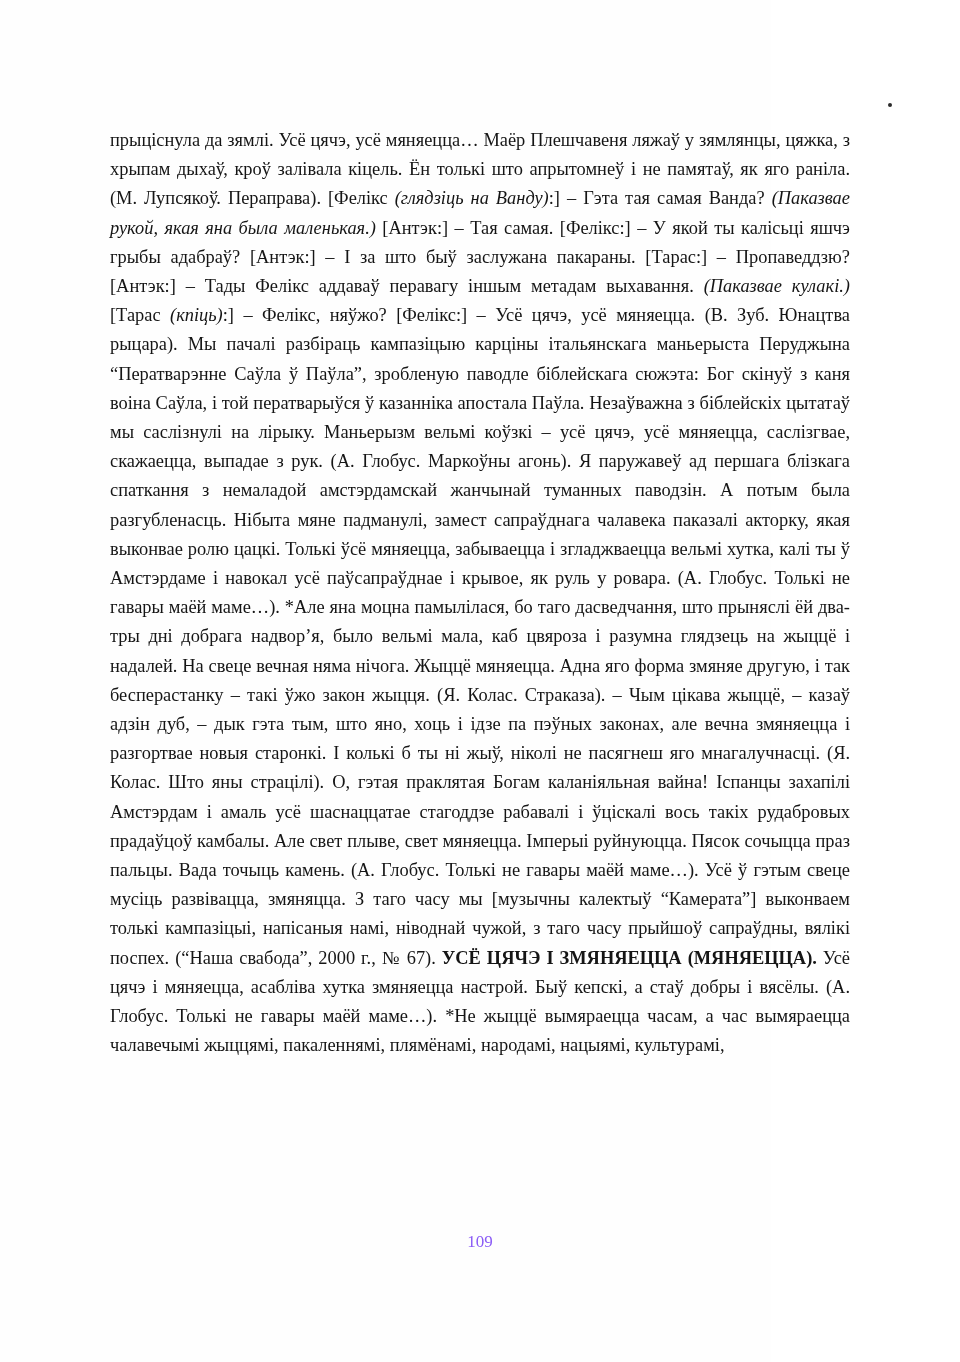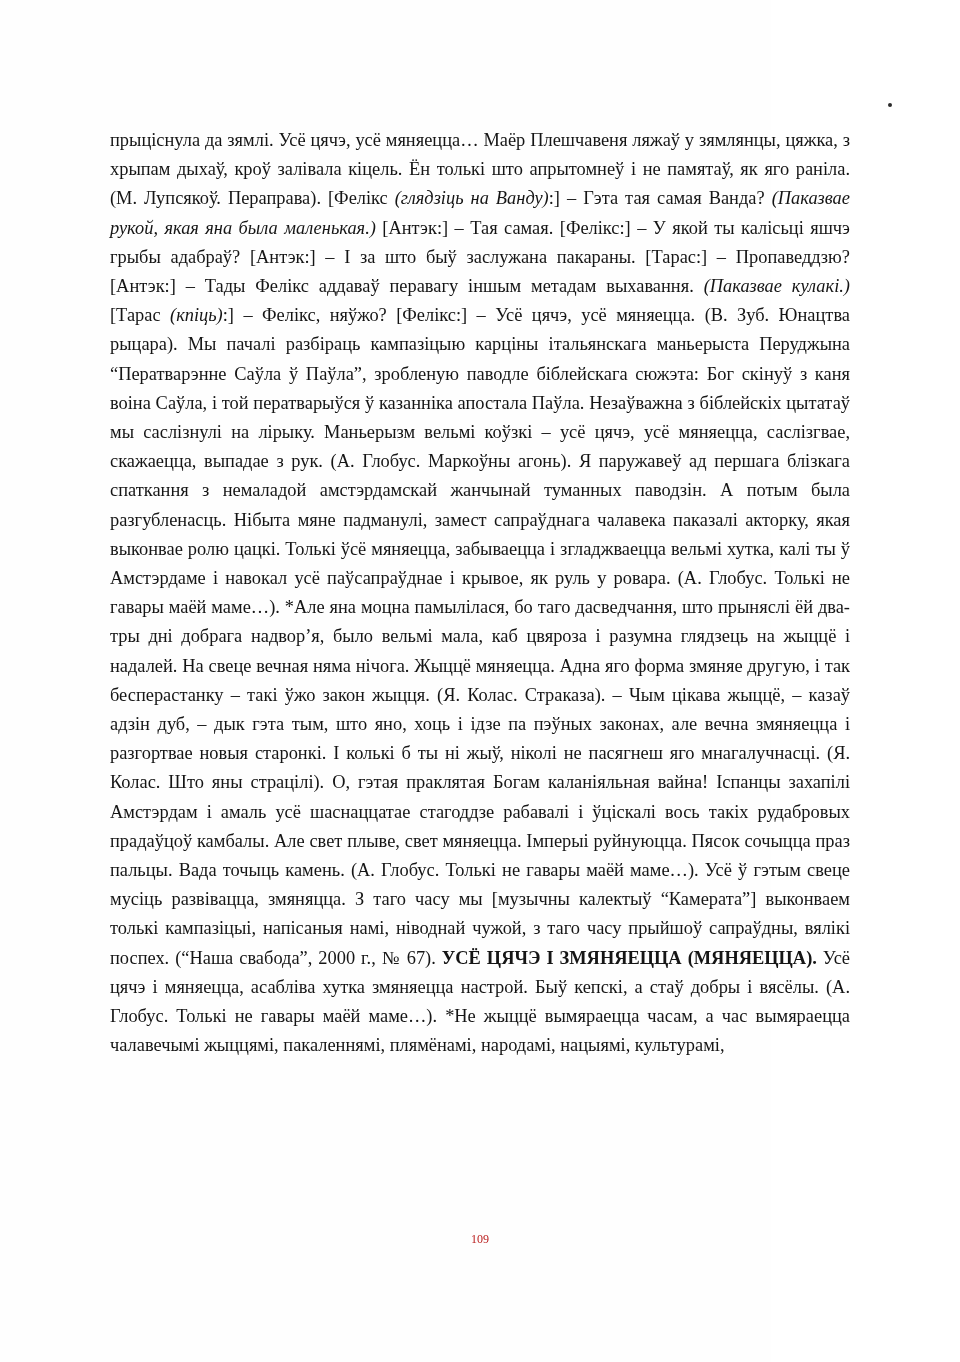--- a/index.html
+++ b/index.html
@@ -48,22 +48,22 @@
     text-indent: 0;
   }
   .it { font-style: italic; }
   .bd { font-weight: bold; }
   .page-number {
     position: absolute;
     top: 1232px;
     left: 0;
     width: 960px;
     text-align: center;
-    font-size: 12px;
-    color: #b91c1c;
+    font-size: 17px;
+    color: #8b5cf6;
   }
 </style>
 </head>
 <body>
 
 <div class="page">
 
   <div class="dot-mark"></div>
 
   <div class="body-text">

